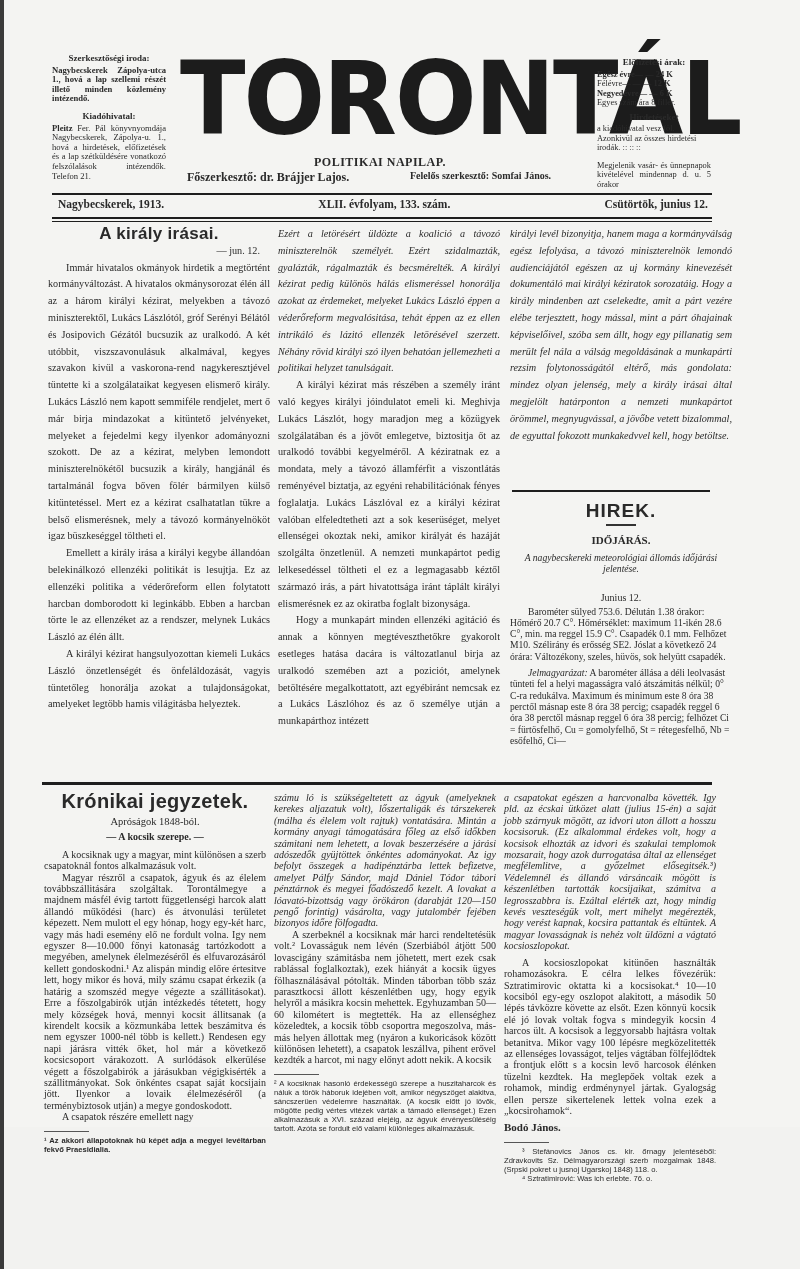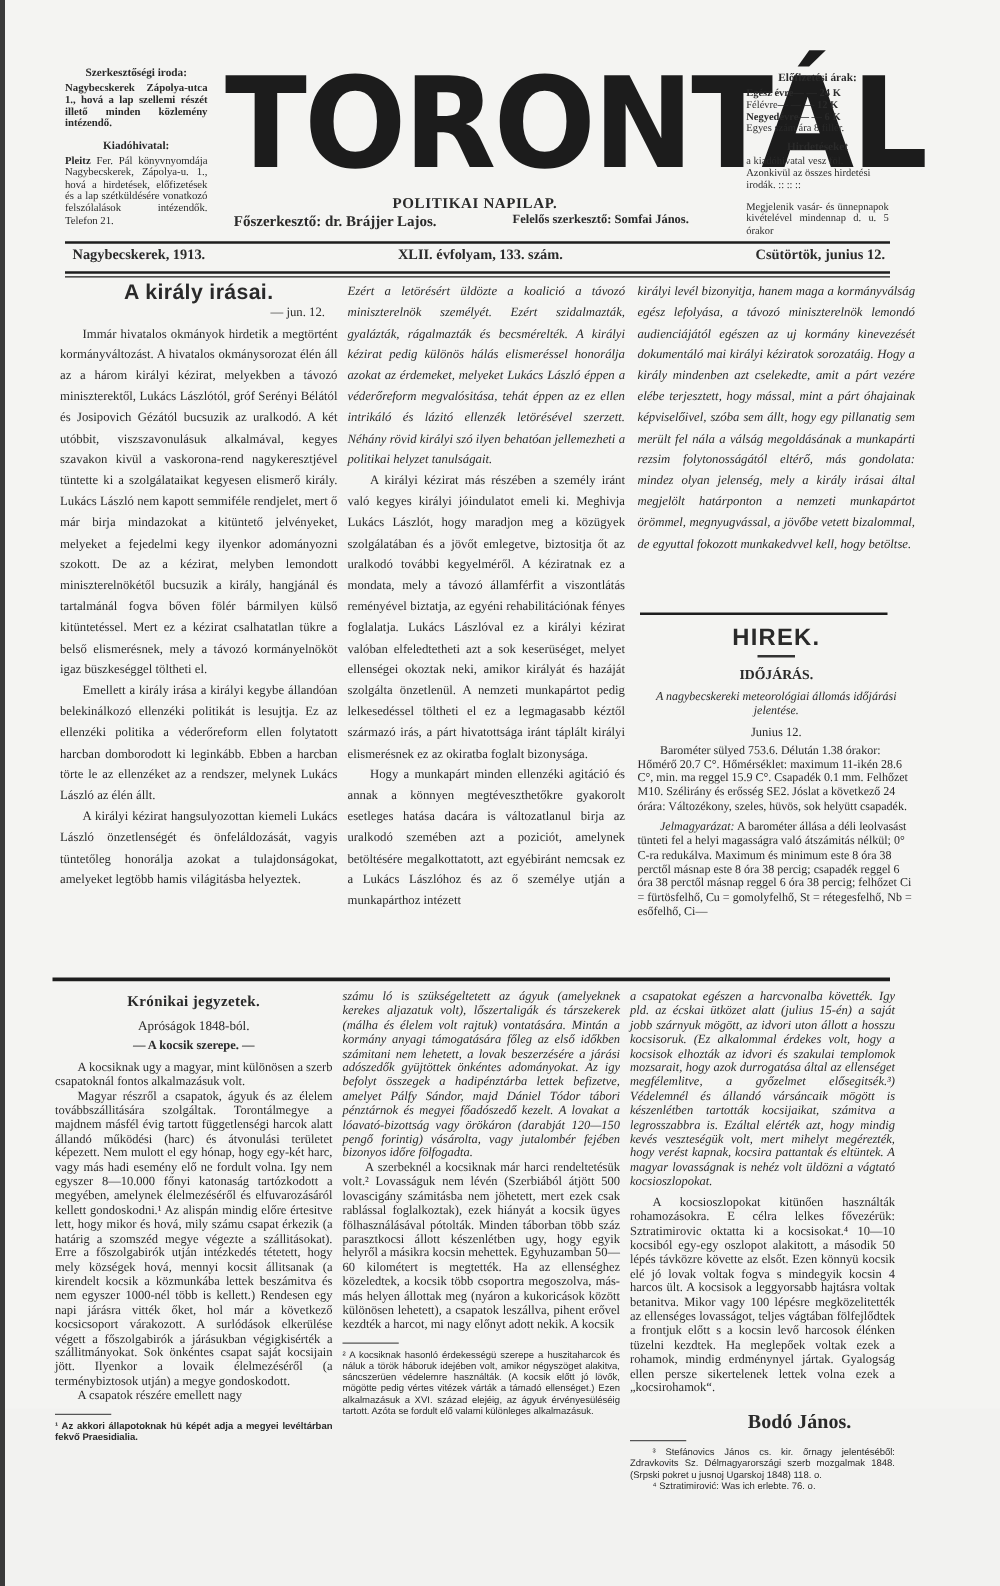--- a/index.html
+++ b/index.html
@@ -30,21 +30,21 @@
   .hirek { font-family:"Liberation Sans","DejaVu Sans",sans-serif; font-weight:bold; font-size:19px; text-align:center; letter-spacing:1px; }
   .center { text-align:center; }
   .ital { font-style:italic; }
   .short-rule { width:30px; height:2px; background:#333; margin:2px auto 8px auto; }
   .col2 { font-size:10px; line-height:11.4px; }
   .col2 p { text-indent:18px; }
   .footnote { font-size:7.6px; line-height:9px; font-family:"Liberation Sans","DejaVu Sans",sans-serif; text-align:justify; }
   .fn-rule { width:45px; height:1px; background:#555; margin:8px 0 4px 0; }
   .weather { font-size:9.6px; line-height:11.3px; }
   .weather p { text-indent:18px; margin:0; }
-  .sig { text-align:right; font-weight:bold; font-size:16px; padding-right:35px; margin-top:16px; }
+  .sig { font-weight:bold; font-size:11px; padding-right:35px; margin-top:6px; }
 </style>
 </head>
 <body>
 
 <div class="page">
   <div class="edge"></div>
 
   <div class="abs masthead-left">
     <h4>Szerkesztőségi iroda:</h4>
     <p class="bold">Nagybecskerek Zápolya-utca 1., hová a lap szellemi részét illető minden közlemény intézendő.</p>
@@ -103,32 +103,32 @@
   <div class="col" style="left:510px; top:226px; width:222px;">
     <p class="noindent">királyi levél bizonyitja, hanem maga a kormányválság egész lefolyása, a távozó miniszterelnök lemondó audienciájától egészen az uj kormány kinevezését dokumentáló mai királyi kéziratok sorozatáig. Hogy a király mindenben azt cselekedte, amit a párt vezére elébe terjesztett, hogy mással, mint a párt óhajainak képviselőivel, szóba sem állt, hogy egy pillanatig sem merült fel nála a válság megoldásának a munkapárti rezsim folytonosságától eltérő, más gondolata: mindez olyan jelenség, mely a király irásai által megjelölt határponton a nemzeti munkapártot örömmel, megnyugvással, a jövőbe vetett bizalommal, de egyuttal fokozott munkakedvvel kell, hogy betöltse.</p>
   </div>
 
   <div class="rule" style="left:512px; top:490px; width:198px; height:2px;"></div>
 
   <div class="abs" style="left:510px; top:500px; width:222px;">
     <div class="hirek">HIREK.</div>
     <div class="short-rule"></div>
     <div class="center bold" style="font-size:11px; margin-bottom:6px;">IDŐJÁRÁS.</div>
-    <div class="center ital" style="font-size:9.6px; line-height:11.3px; margin-bottom:6px;">A nagybecskereki meteorológiai állomás időjárási jelentése.</div>
+    <div class="center ital" style="font-size:9.6px; line-height:11.3px; margin-bottom:17px;">A nagybecskereki meteorológiai állomás időjárási jelentése.</div>
     <div class="center" style="font-size:10px; margin-bottom:3px;">Junius 12.</div>
     <div class="weather">
       <p>Barométer sülyed 753.6. Délután 1.38 órakor: Hőmérő 20.7 C°. Hőmérséklet: maximum 11-ikén 28.6 C°, min. ma reggel 15.9 C°. Csapadék 0.1 mm. Felhőzet M10. Szélirány és erősség SE2. Jóslat a következő 24 órára: Változékony, szeles, hüvös, sok helyütt csapadék.</p>
       <p style="margin-top:5px"><span class="ital">Jelmagyarázat:</span> <span>A barométer állása a déli leolvasást tünteti fel a helyi magasságra való átszámitás nélkül; 0° C-ra redukálva. Maximum és minimum este 8 óra 38 perctől másnap este 8 óra 38 percig; csapadék reggel 6 óra 38 perctől másnap reggel 6 óra 38 percig; felhőzet Ci = fürtösfelhő, Cu = gomolyfelhő, St = rétegesfelhő, Nb = esőfelhő, Ci—</span></p>
     </div>
   </div>
 
   <div class="rule" style="left:42px; top:782px; width:670px; height:3px;"></div>
 
   <div class="col col2" style="left:44px; top:790px; width:222px;">
-    <div class="headline" style="font-size:12px; line-height:22px;font-family:Liberation Serif, serif;">Krónikai jegyzetek.</div>
+    <div class="headline" style="font-size:20px; line-height:22px;">Krónikai jegyzetek.</div>
     <div class="center" style="font-size:10.5px; margin:4px 0;">Apróságok 1848-ból.</div>
     <div class="center bold" style="font-size:10px; margin-bottom:6px;">— A kocsik szerepe. —</div>
     <p>A kocsiknak ugy a magyar, mint különösen a szerb csapatoknál fontos alkalmazásuk volt.</p>
     <p>Magyar részről a csapatok, ágyuk és az élelem továbbszállitására szolgáltak. Torontálmegye a majdnem másfél évig tartott függetlenségi harcok alatt állandó működési (harc) és átvonulási területet képezett. Nem mulott el egy hónap, hogy egy-két harc, vagy más hadi esemény elő ne fordult volna. Igy nem egyszer 8—10.000 főnyi katonaság tartózkodott a megyében, amelynek élelmezéséről és elfuvarozásáról kellett gondoskodni.¹ Az alispán mindig előre értesitve lett, hogy mikor és hová, mily számu csapat érkezik (a határig a szomszéd megye végezte a szállitásokat). Erre a főszolgabirók utján intézkedés tétetett, hogy mely községek hová, mennyi kocsit állitsanak (a kirendelt kocsik a közmunkába lettek beszámitva és nem egyszer 1000-nél több is kellett.) Rendesen egy napi járásra vitték őket, hol már a következő kocsicsoport várakozott. A surlódások elkerülése végett a főszolgabirók a járásukban végigkisérték a szállitmányokat. Sok önkéntes csapat saját kocsijain jött. Ilyenkor a lovaik élelmezéséről (a terménybiztosok utján) a megye gondoskodott.</p>
     <p>A csapatok részére emellett nagy</p>
     <div class="fn-rule"></div>
     <div class="footnote bold">¹ Az akkori állapotoknak hü képét adja a megyei levéltárban fekvő Praesidialia.</div>
   </div>
 
   <div class="col col2" style="left:274px; top:792px; width:222px;">

